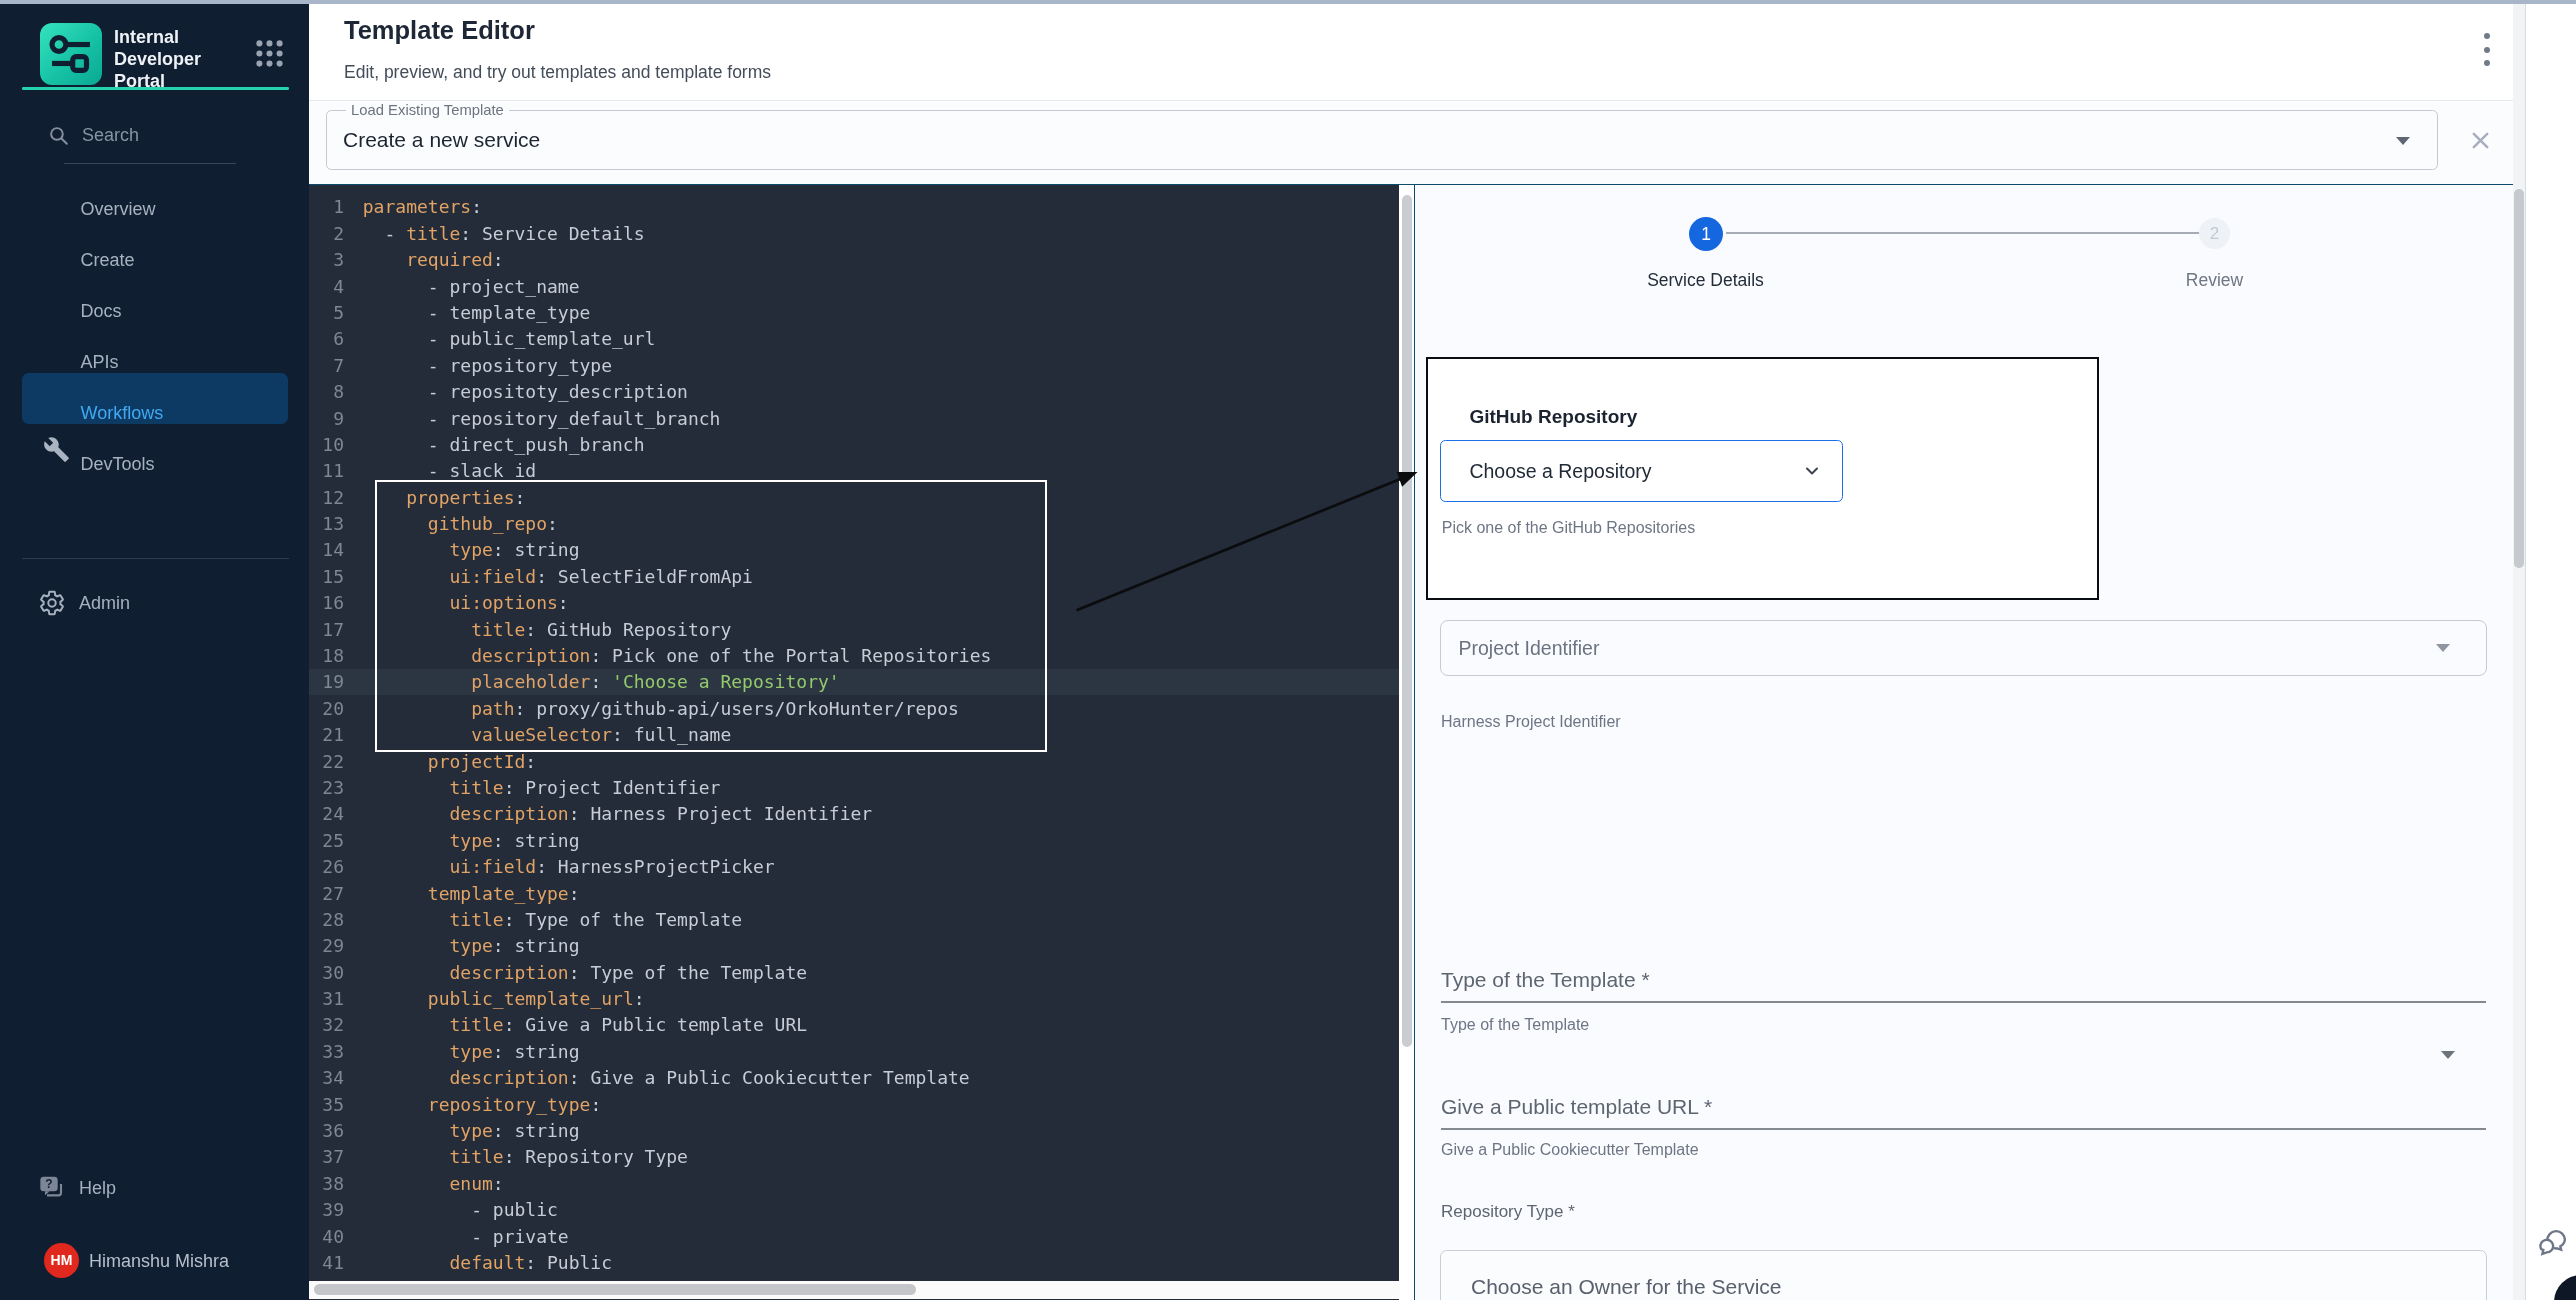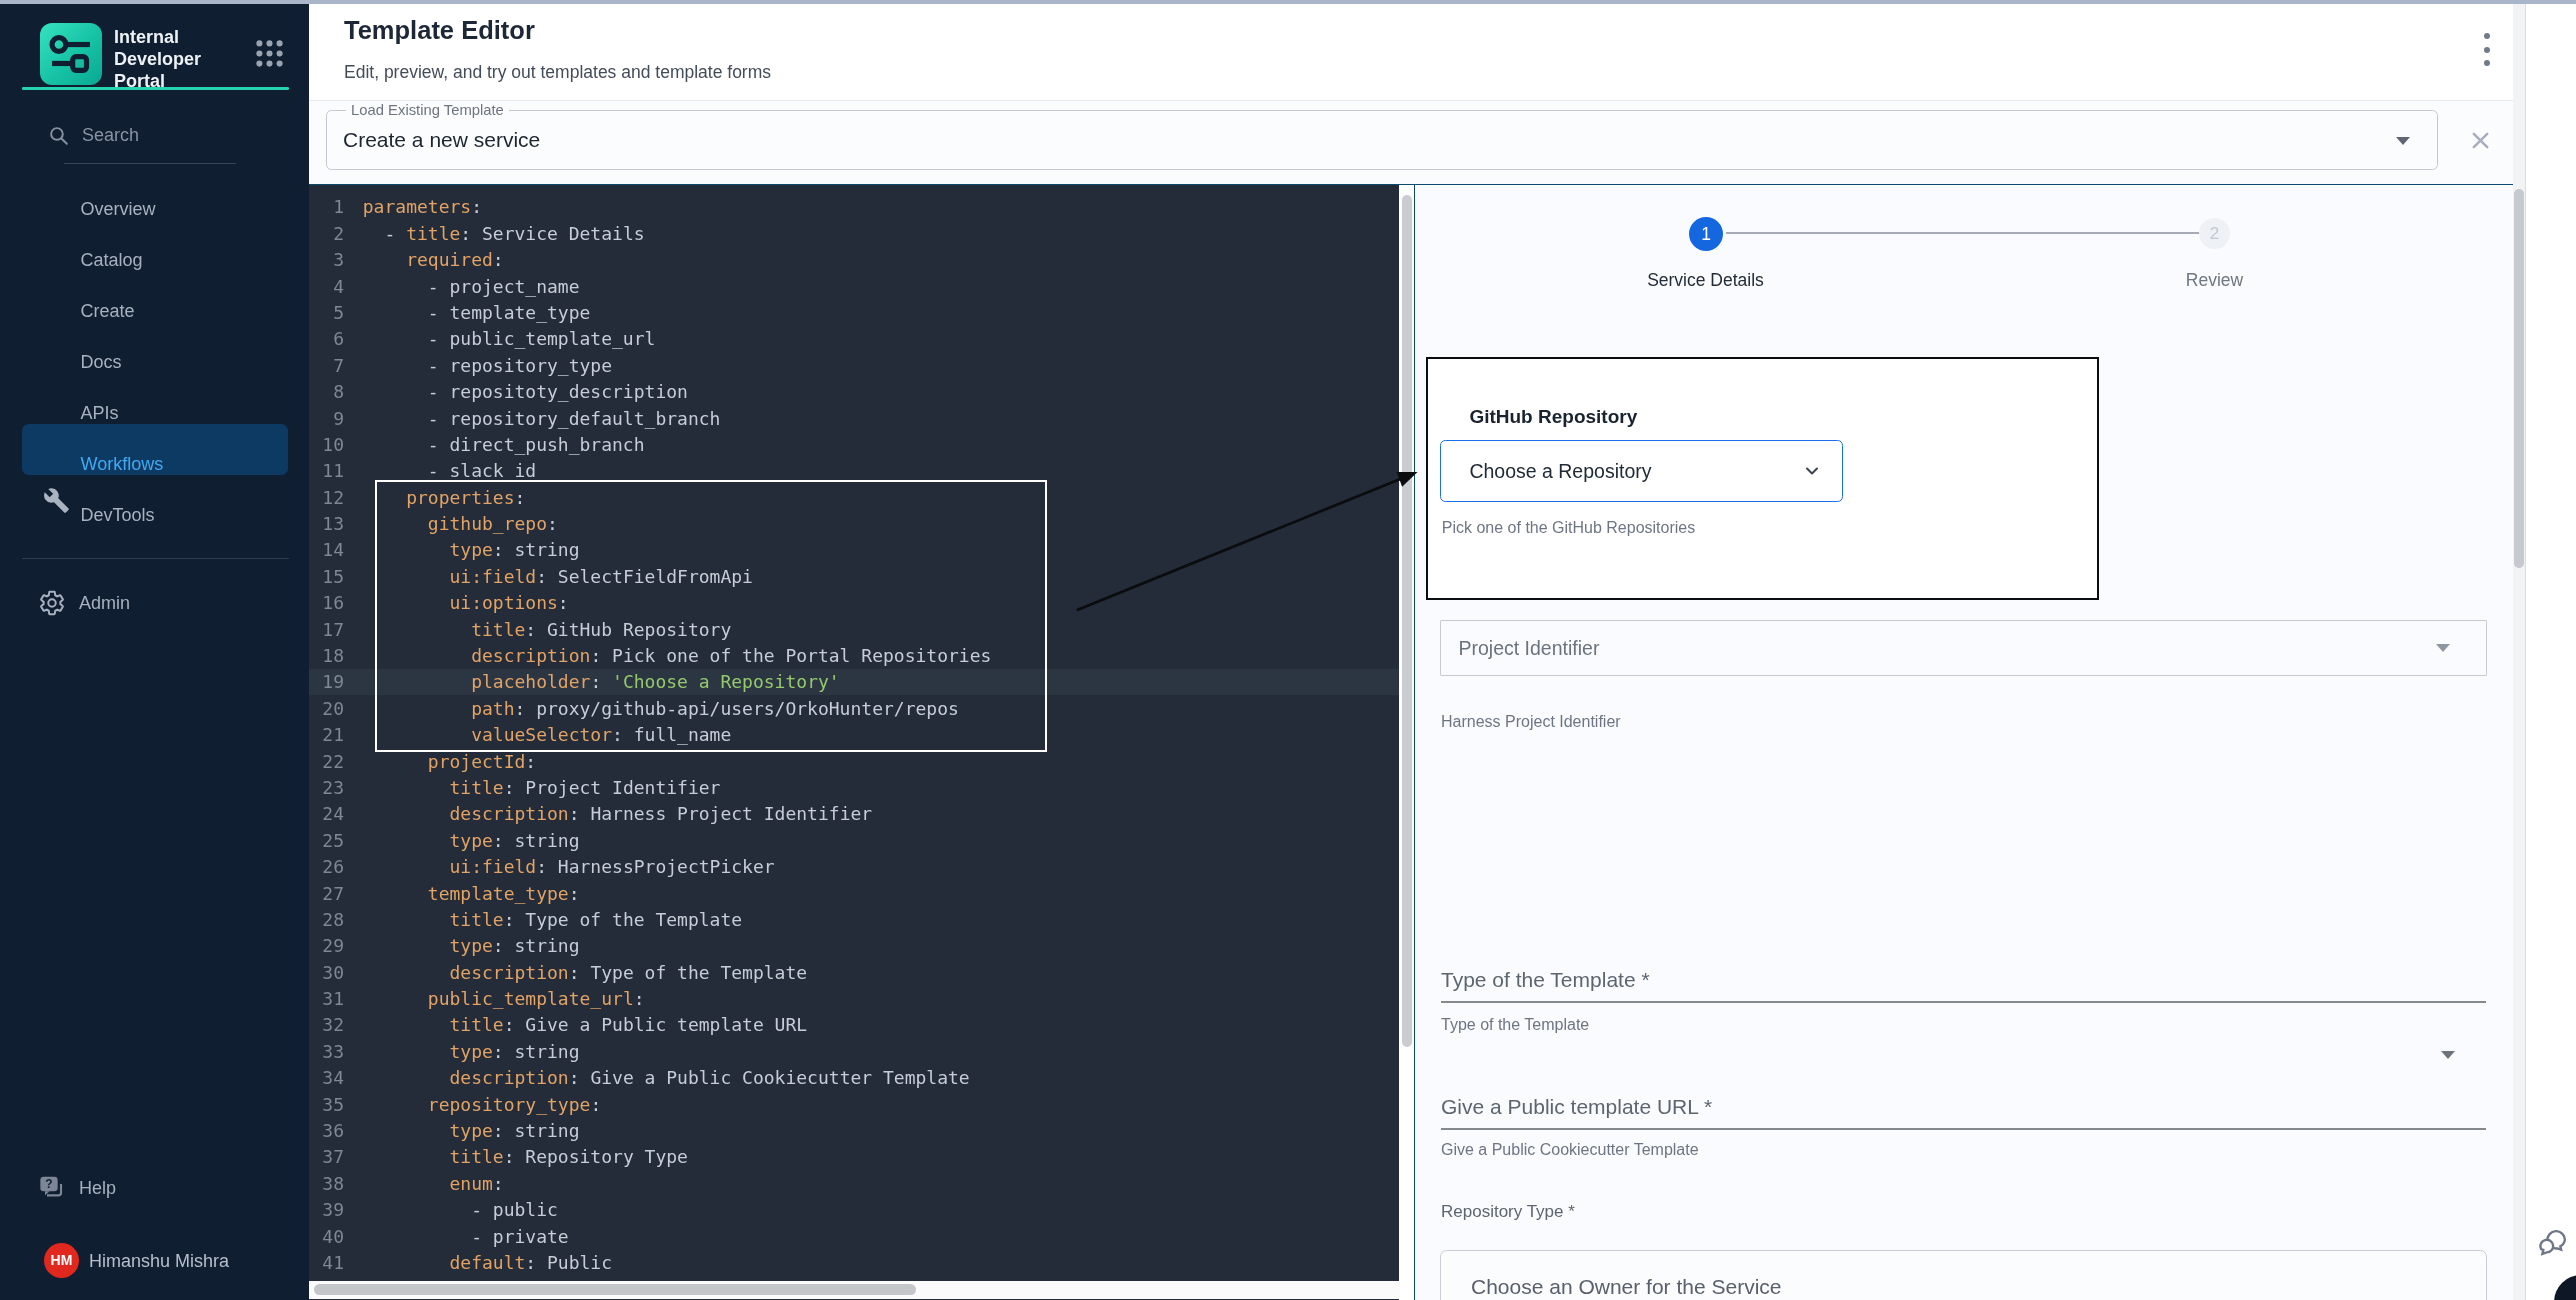--- a/index.html
+++ b/index.html
@@ -85,21 +85,21 @@
   #step2-label{position:absolute;left:699px;top:85px;width:201px;text-align:center;font-size:17.5px;color:#6f7784;}
 
   #github-box{position:absolute;left:11.4px;top:172px;width:669px;height:239px;background:#ffffff;border:2.7px solid #0a0d12;}
   #gb-label{position:absolute;left:41px;top:47px;font-size:19px;font-weight:700;color:#1a2330;}
   #gb-select{position:absolute;left:12px;top:81px;width:401px;height:60px;background:#fff;
         border:1.3px solid #1b6fe9;border-radius:5.4px;cursor:pointer;}
   #gb-select-value{position:absolute;left:28px;top:19px;font-size:19.5px;color:#212b38;}
   #gb-chevron{position:absolute;right:20px;top:20px;}
   #gb-helper{position:absolute;left:13.4px;top:160px;font-size:16px;color:#6e7685;}
 
-  #pid-select{position:absolute;left:25px;top:435px;width:1045px;height:54px;border:1.3px solid #c6cbd3;border-radius:1px;cursor:pointer;}
+  #pid-select{position:absolute;left:25px;top:435px;width:1045px;height:54px;border:1.3px solid #c6cbd3;border-radius:8px;cursor:pointer;}
   #pid-value{position:absolute;left:17.5px;top:16px;font-size:19.5px;color:#6b7380;}
   #pid-caret{position:absolute;right:36px;top:23px;width:0;height:0;
         border-left:7.4px solid transparent;border-right:7.4px solid transparent;border-top:8.7px solid #8f96a1;}
   #pid-helper{position:absolute;left:26px;top:505px;font-size:16px;color:#6d7584;margin-top:23px;}
 
   .u-label{position:absolute;left:26px;font-size:21px;color:#5d6571;}
   .u-label-sm{position:absolute;left:26px;font-size:17px;color:#5d6571;margin-top:12px;}
   .u-line{position:absolute;left:26px;width:1045px;height:2px;background:#83898f;}
   .u-helper{position:absolute;left:26px;font-size:16px;color:#6d7584;}
   #rt-caret{position:absolute;left:1026px;top:866px;width:0;height:0;
@@ -157,23 +157,20 @@
         <circle cx="10" cy="10" r="6.5" fill="none" stroke="#868fa0" stroke-width="2.2"></circle>
         <line x1="15" y1="15" x2="21" y2="21" stroke="#868fa0" stroke-width="2.2" stroke-linecap="round"></line>
       </svg>
       <span id="search-label">Search</span>
     </div>
     <div id="search-divider" class="abs"></div>
 
     <nav id="nav" class="abs">
         <div class="nav-item">
           <span>Overview</span>
-        </div>
-        <div class="nav-item">
-          <span>Catalog</span>
         </div>
         <div class="nav-item">
           <span>Create</span>
         </div>
         <div class="nav-item">
           <span>Docs</span>
         </div>
         <div class="nav-item">
           <span>APIs</span>
         </div>

